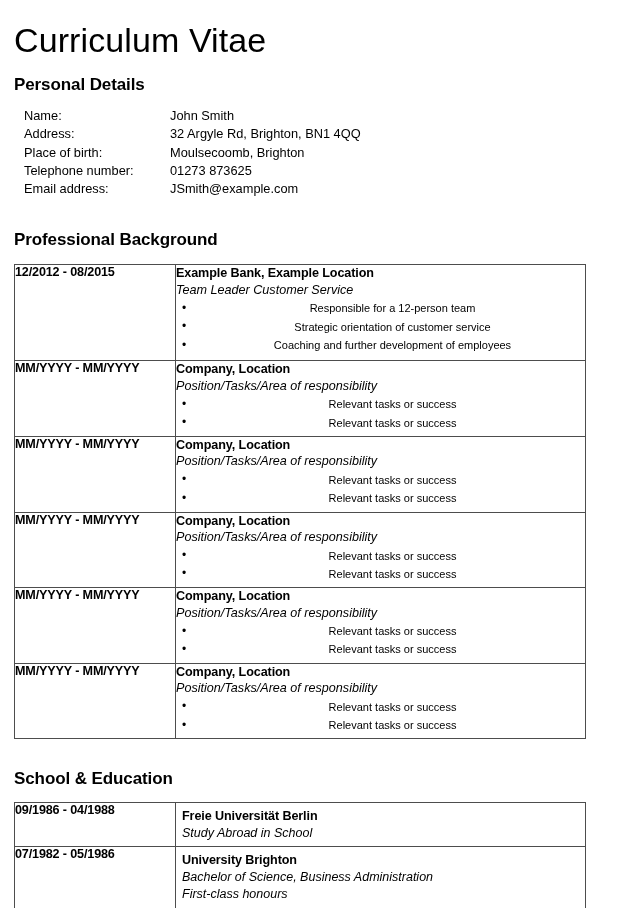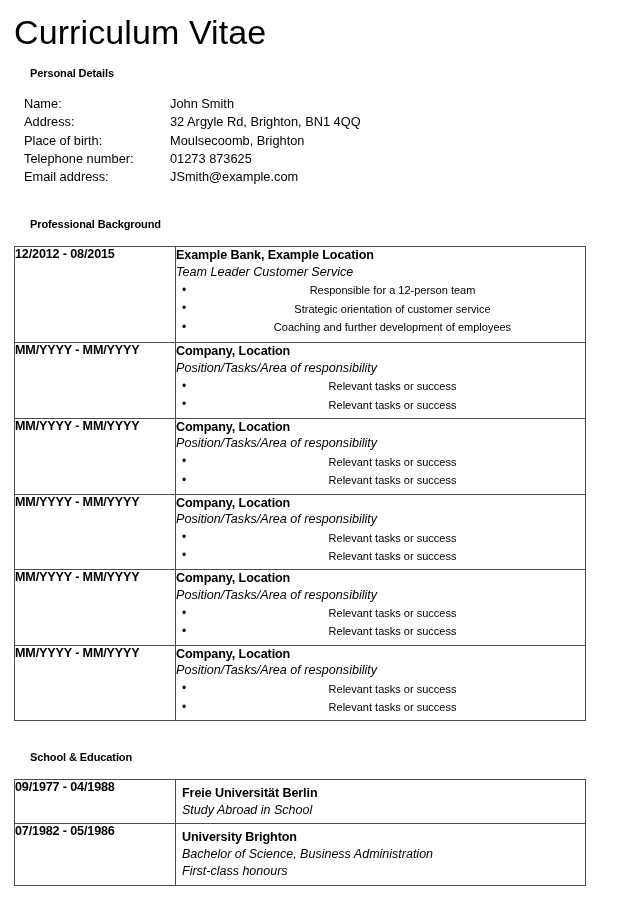--- a/index.html
+++ b/index.html
@@ -13,40 +13,40 @@
     overflow: hidden;
     font-family: "Liberation Sans", "DejaVu Sans", sans-serif;
     color: #000000;
     -webkit-font-smoothing: antialiased;
   }
   .page {
     position: relative;
     width: 631px;
     height: 908px;
     box-sizing: border-box;
-    padding: 4px 12px;
+    padding: 12px 12px;
   }
 
   
   .doc-title {
     font-size: 34px;
     font-weight: 400;
     letter-spacing: 0.1px;
     line-height: 1;
     margin: 0;
     padding: 11px 0 0 2px;
     color: #000;
   }
 
   
   .section-heading {
-    font-size: 11px;
+    font-size: 17px;
     font-weight: 700;
     letter-spacing: -0.1px;
-    margin: 16px;
+    margin: 0;
     padding: 0 0 0 2px;
     color: #000;
   }
   #heading-personal { margin-top: 18px; }
   #heading-professional { margin-top: 32px; }
   #heading-education { margin-top: 30px; }
 
   
   .personal-list {
     margin: 12px 0 0 0;
@@ -250,21 +250,21 @@
 
   <h2 class="section-heading" id="heading-education">School &amp; Education</h2>
 
   <table class="cv-table edu-table">
     <colgroup>
         <col class="col-date">
         <col class="col-body">
       </colgroup>
     <tbody>
       <tr>
-        <td class="date-cell">09/1977 - 04/1988</td>
+        <td class="date-cell">09/1986 - 04/1988</td>
         <td class="body-cell">
           <div class="org-line">Freie Universität Berlin</div>
           <div class="edu-sub">Study Abroad in School</div>
         </td>
       </tr>
       <tr>
         <td class="date-cell">07/1982 - 05/1986</td>
         <td class="body-cell">
           <div class="org-line">University Brighton</div>
           <div class="edu-sub">Bachelor of Science, Business Administration</div>

